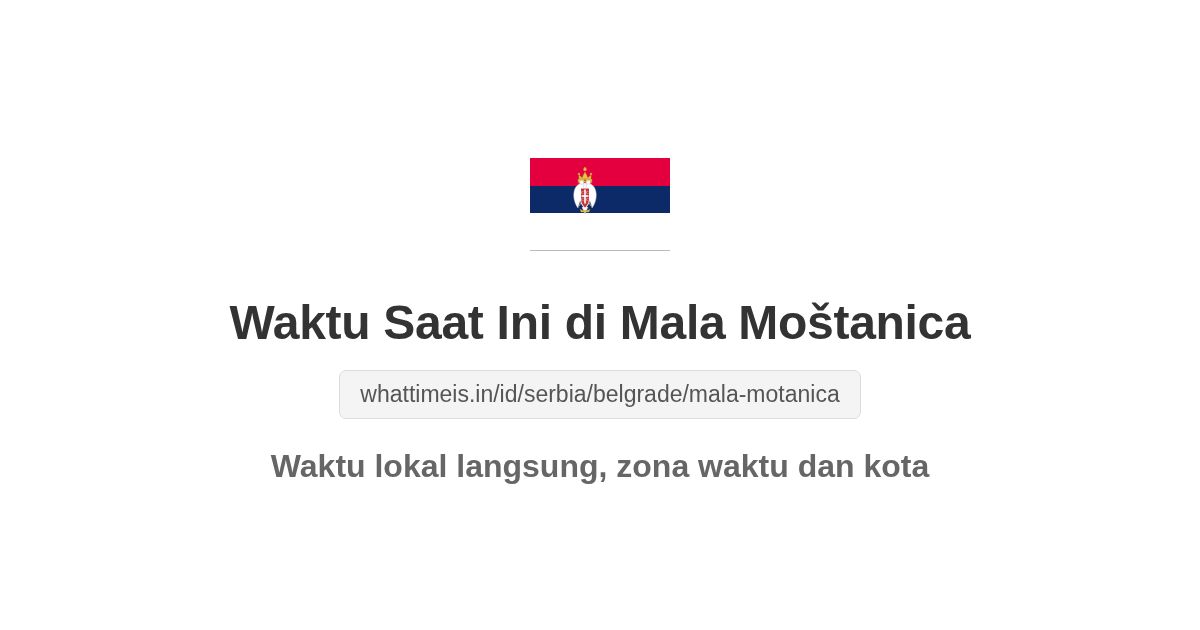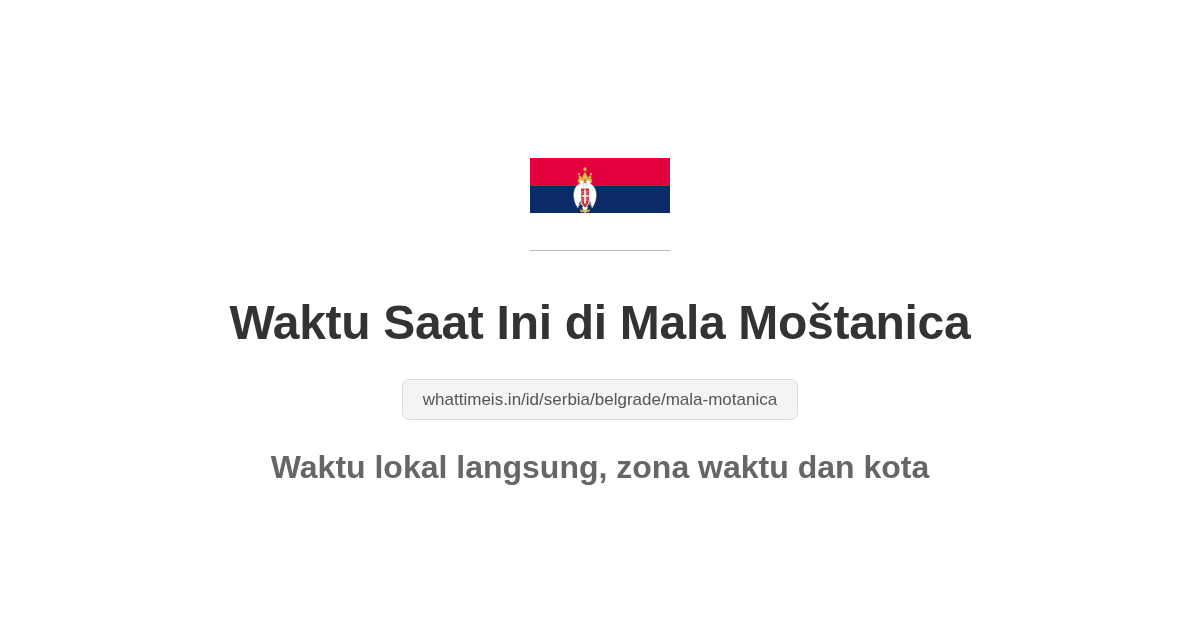--- a/index.html
+++ b/index.html
@@ -58,26 +58,26 @@
     font-weight: bold;
     color: #333333;
     letter-spacing: -0.3px;
     text-align: center;
     line-height: 1.15;
     margin-top: 44px;
   }
 
   
   .url-chip {
-    margin-top: 29px;
+    margin-top: 20px;
     background: #f4f4f4;
     border: 1px solid #dcdcdc;
     border-radius: 7px;
     padding: 9px 20px;
-    font-size: 17px;
+    font-size: 23px;
     color: #555555;
     line-height: 1.25;
     white-space: nowrap;
   }
 
   
   .subtitle {
     margin: 0;
     padding: 0;
     margin-top: 28px;

